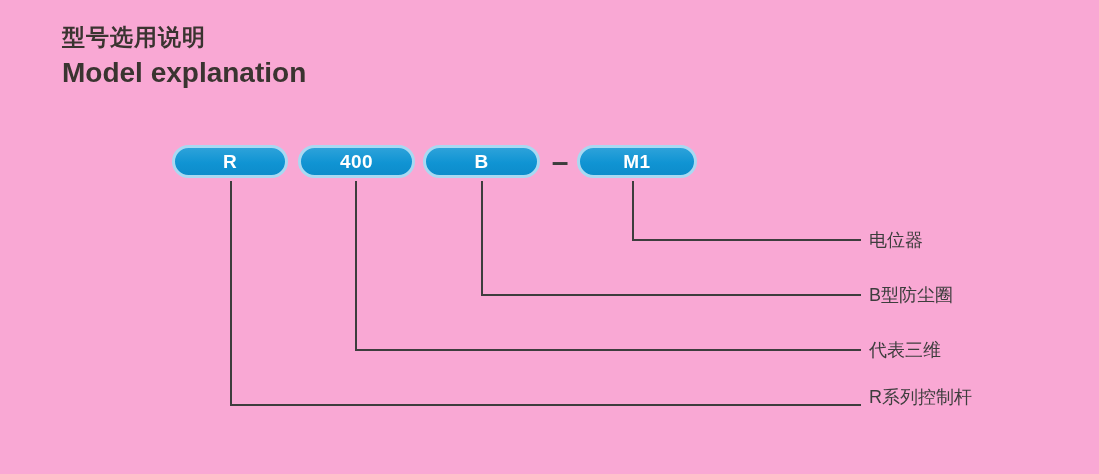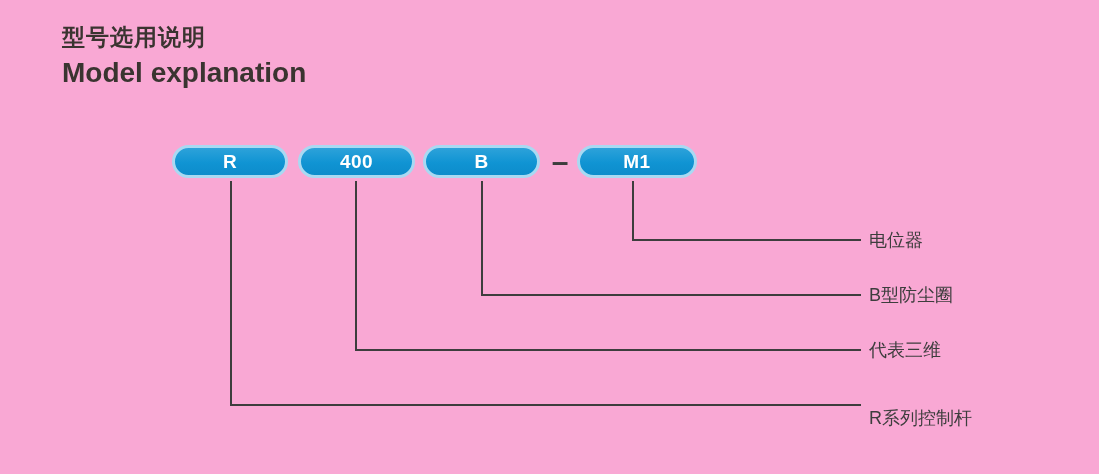--- a/index.html
+++ b/index.html
@@ -90,21 +90,21 @@
     position: absolute;
     left: 869px;
     font-size: 18px;
     color: #3d3d3d;
     line-height: 24px;
     white-space: nowrap;
   }
   .desc-m1  { top: 228px; }
   .desc-b   { top: 283px; }
   .desc-300 { top: 338px; }
-  .desc-r   { top: 406px; }
+  .desc-r   { top: 385px; }
 </style>
 </head>
 <body>
 
 <div class="screen">
 
   <div class="titles">
     <div class="title-zh">型号选用说明</div>
     <div class="title-en">Model explanation</div>
   </div>

